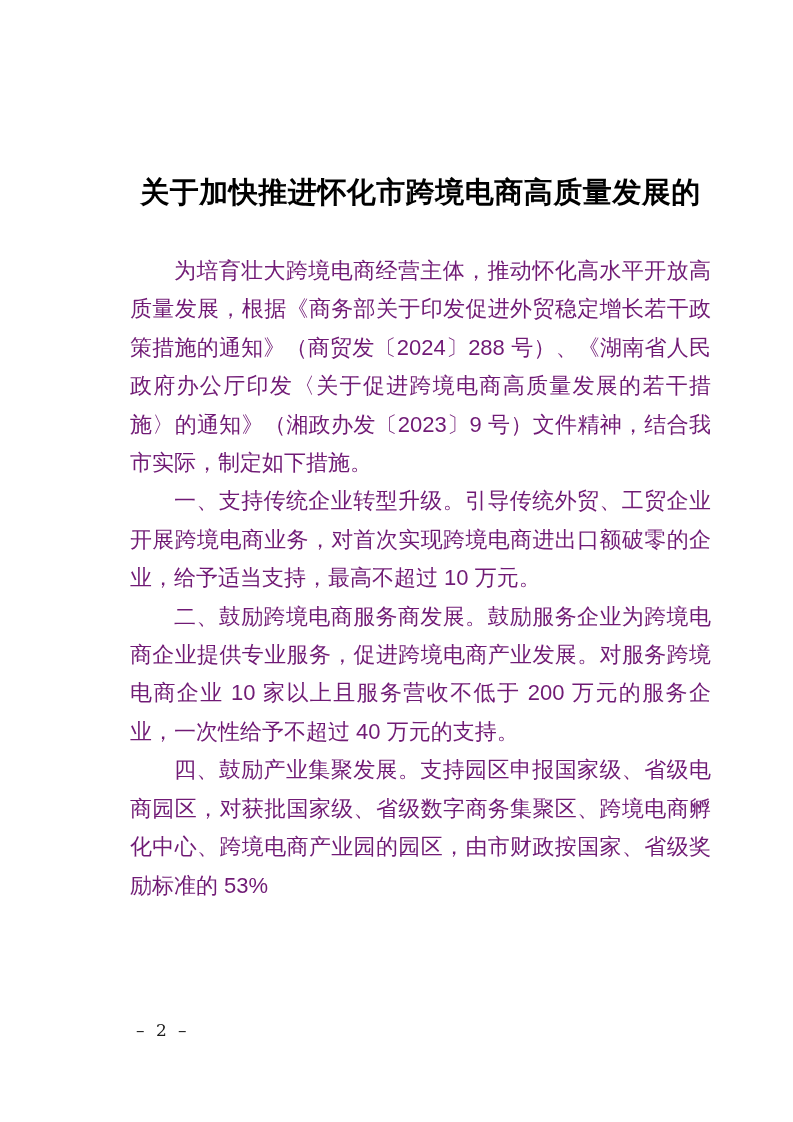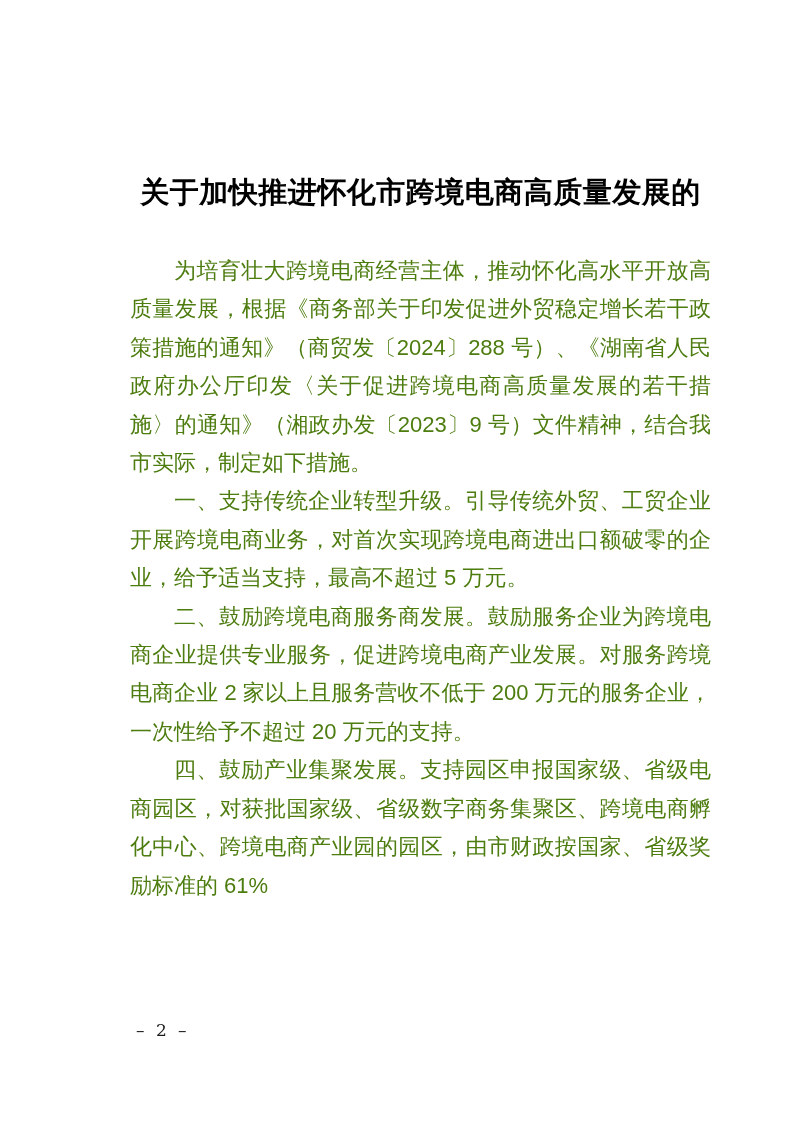--- a/index.html
+++ b/index.html
@@ -33,21 +33,21 @@
     }
     .title .title-line {
       display: block;
     }
     .body-text {
       margin-top: 36px;
       font-size: 22px;
       line-height: 38.4px;
       text-align: justify;
       text-justify: inter-character;
-      color: #4d7c0f;
+      color: #701a75;
     }
     .body-text p.para {
       text-indent: 2em;
       margin: 0;
     }
     .footer {
       position: absolute;
       left: 112px;
       top: 996px;
       font-family: "DejaVu Serif", serif;
@@ -59,19 +59,19 @@
 </head>
 <body>
 
 <div class="page">
   <div class="content">
     <h1 class="title">
       <span class="title-line">关于加快推进怀化市跨境电商高质量发展的</span>
     </h1>
     <div class="body-text">
       <p class="para">为培育壮大跨境电商经营主体，推动怀化高水平开放高质量发展，根据《商务部关于印发促进外贸稳定增长若干政策措施的通知》（商贸发〔2024〕288 号）、《湖南省人民政府办公厅印发〈关于促进跨境电商高质量发展的若干措施〉的通知》（湘政办发〔2023〕9 号）文件精神，结合我市实际，制定如下措施。</p>
-      <p class="para">一、支持传统企业转型升级。引导传统外贸、工贸企业开展跨境电商业务，对首次实现跨境电商进出口额破零的企业，给予适当支持，最高不超过 5 万元。</p>
-      <p class="para">二、鼓励跨境电商服务商发展。鼓励服务企业为跨境电商企业提供专业服务，促进跨境电商产业发展。对服务跨境电商企业 2 家以上且服务营收不低于 200 万元的服务企业，一次性给予不超过 20 万元的支持。</p>
-      <p class="para">四、鼓励产业集聚发展。支持园区申报国家级、省级电商园区，对获批国家级、省级数字商务集聚区、跨境电商孵化中心、跨境电商产业园的园区，由市财政按国家、省级奖励标准的 61%</p>
+      <p class="para">一、支持传统企业转型升级。引导传统外贸、工贸企业开展跨境电商业务，对首次实现跨境电商进出口额破零的企业，给予适当支持，最高不超过 10 万元。</p>
+      <p class="para">二、鼓励跨境电商服务商发展。鼓励服务企业为跨境电商企业提供专业服务，促进跨境电商产业发展。对服务跨境电商企业 10 家以上且服务营收不低于 200 万元的服务企业，一次性给予不超过 40 万元的支持。</p>
+      <p class="para">四、鼓励产业集聚发展。支持园区申报国家级、省级电商园区，对获批国家级、省级数字商务集聚区、跨境电商孵化中心、跨境电商产业园的园区，由市财政按国家、省级奖励标准的 53%</p>
     </div>
   </div>
   <div class="footer">– 2 –</div>
 </div>
 
 </body></html>

